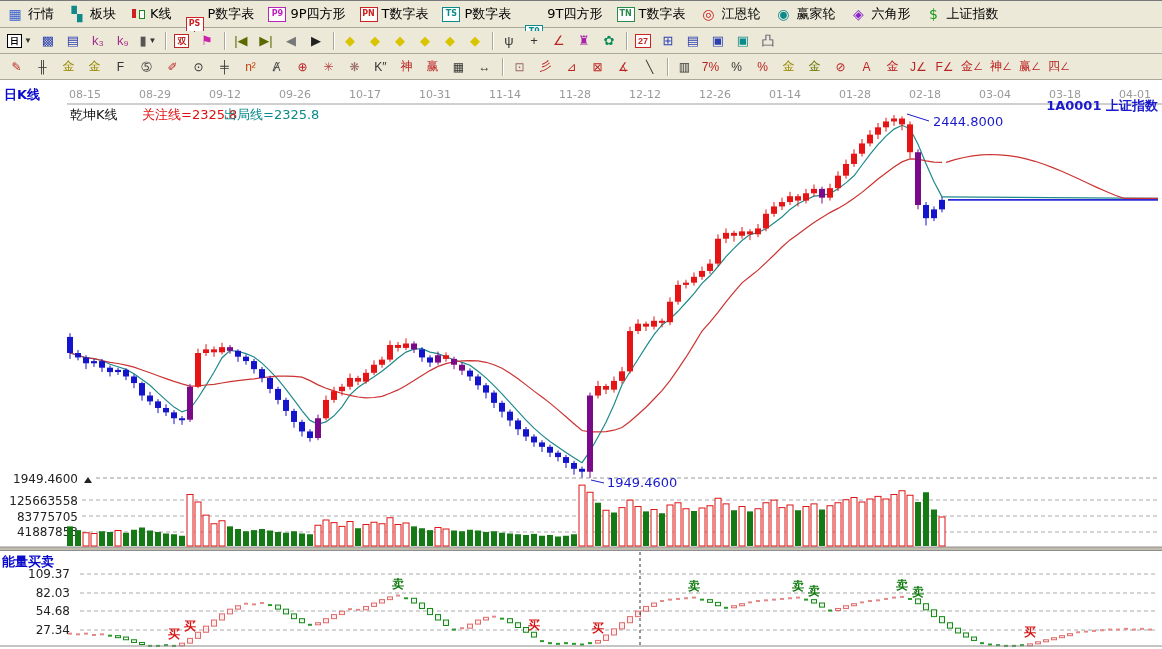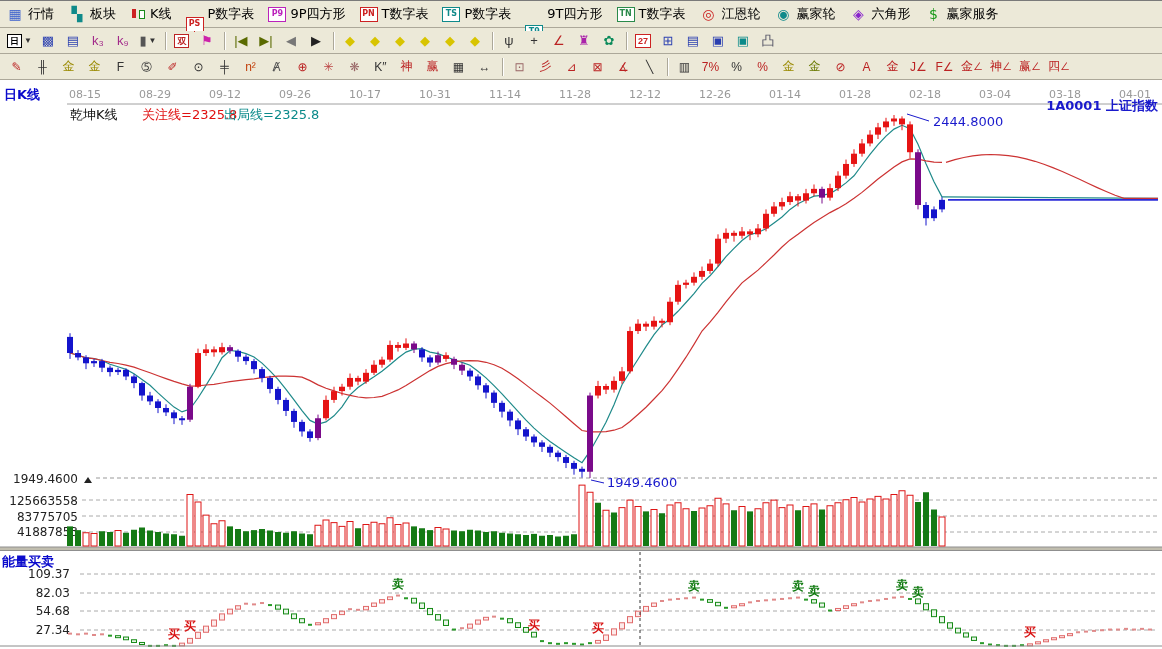--- a/index.html
+++ b/index.html
@@ -77,21 +77,21 @@
     <div class="menu-item">
       <span class="mi" style="color: rgb(15, 138, 138);">◉</span>
       <span>赢家轮</span>
     </div>
     <div class="menu-item">
       <span class="mi" style="color: rgb(136, 34, 204);">◈</span>
       <span>六角形</span>
     </div>
     <div class="menu-item">
       <span class="mi" style="color: rgb(26, 154, 26);">$</span>
-      <span>赢家服务</span>
+      <span>上证指数</span>
     </div>
   </div>
 <div class="toolbar" id="toolbar2">
     <button class="tb">
       <span class="g gbox" style="color: rgb(0, 0, 0);">日</span>
       <span class="caret">▼</span>
     </button>
     <button class="tb">
       <span class="g" style="color: rgb(42, 63, 176);">▩</span>
     </button>

